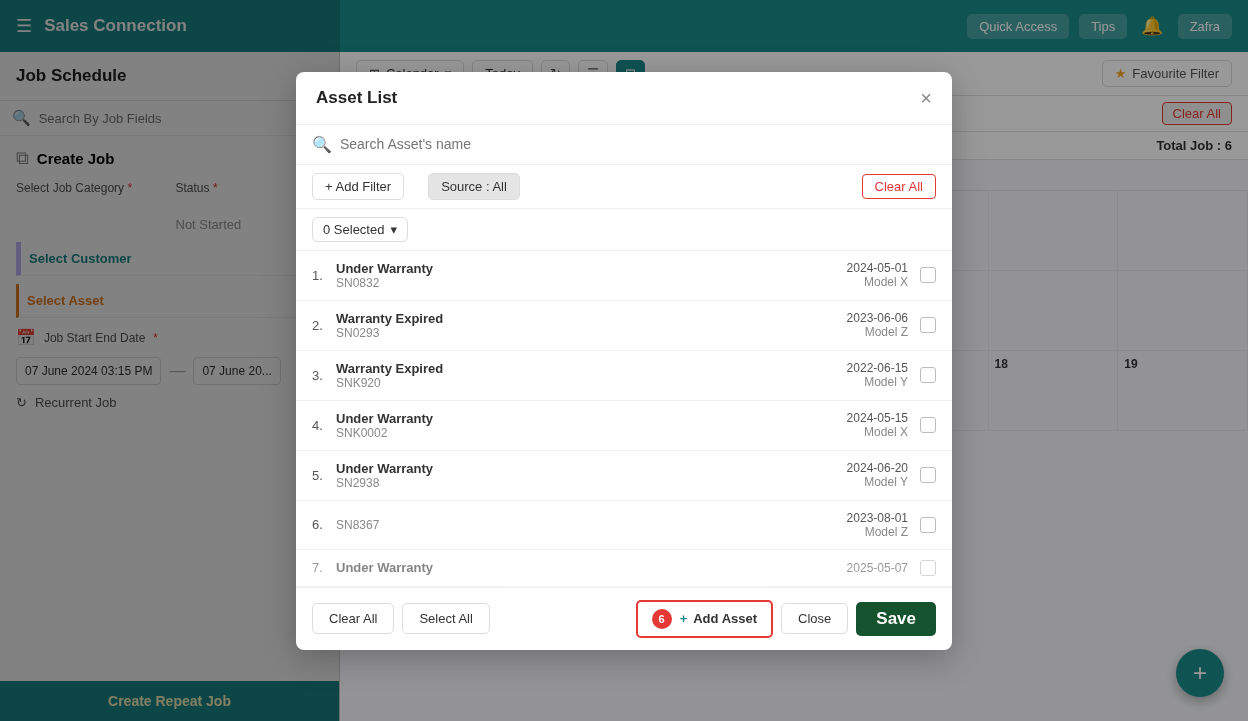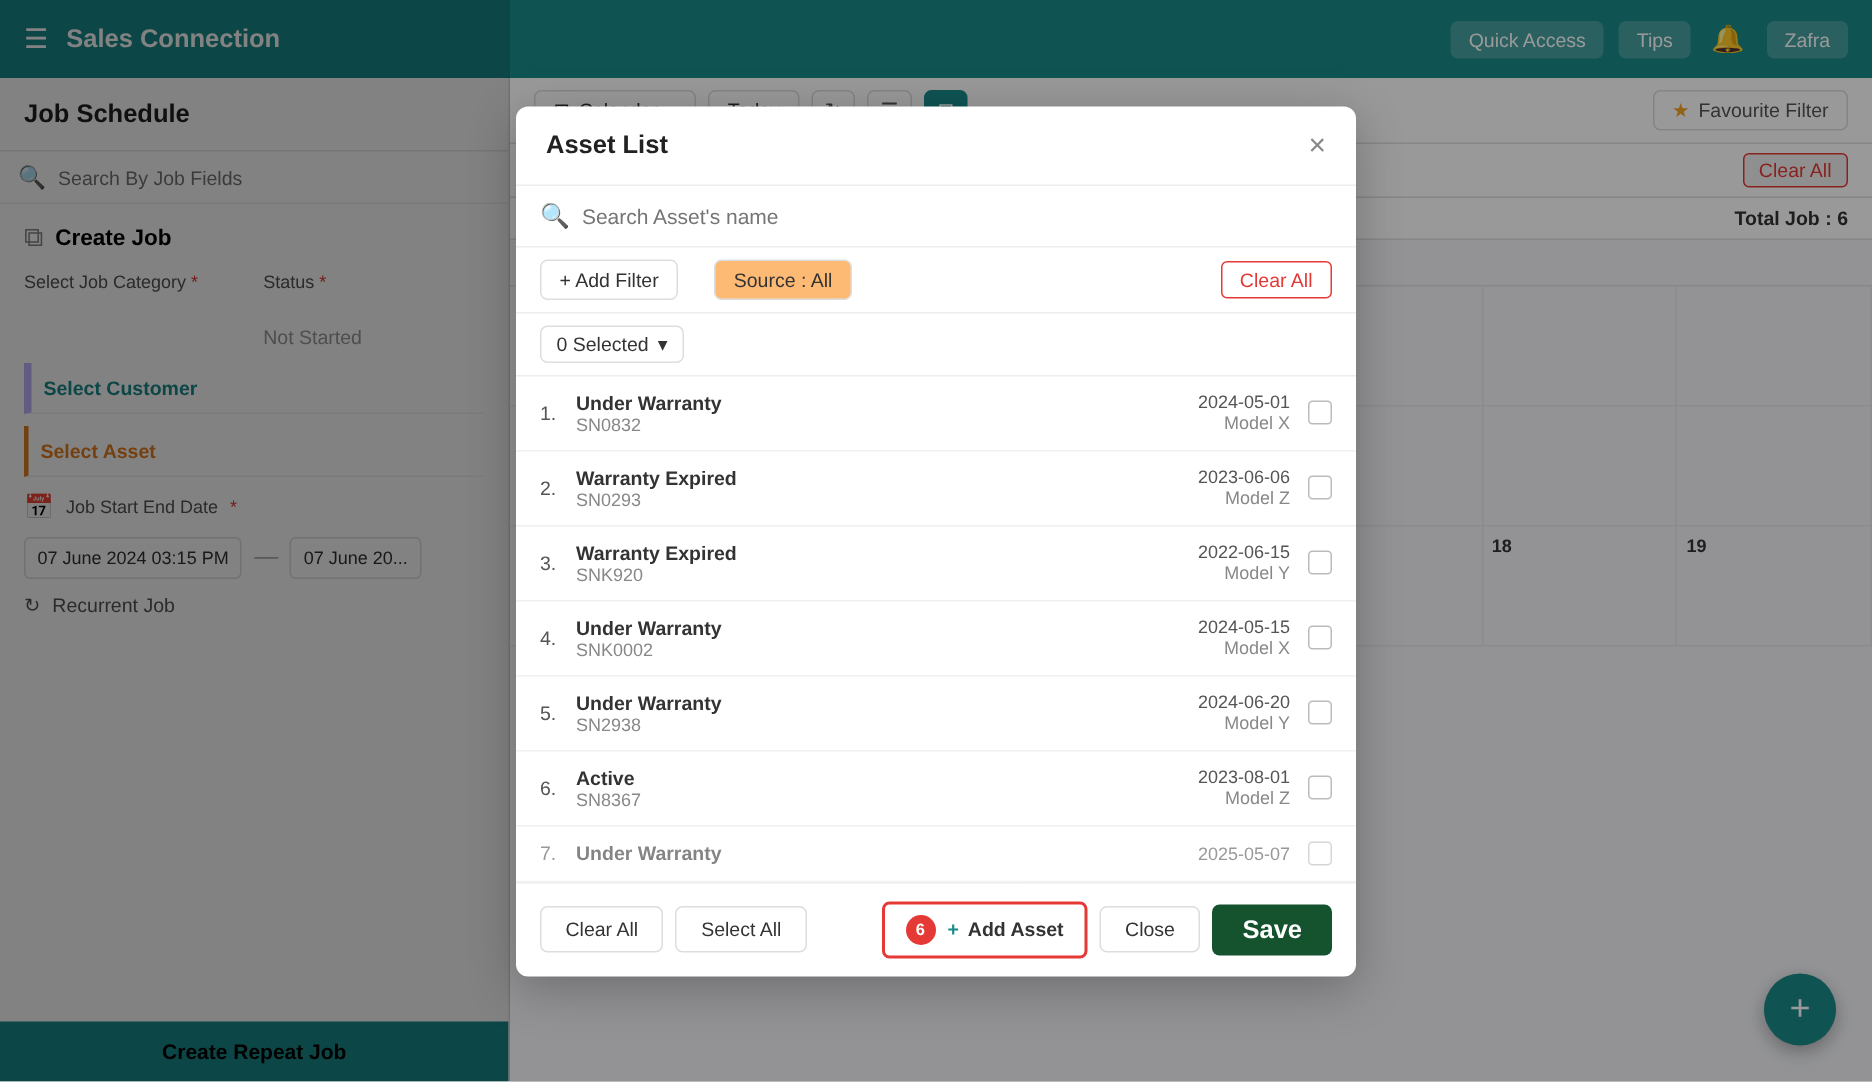--- a/index.html
+++ b/index.html
@@ -177,21 +177,21 @@
       gap: 8px;
       margin: 6px 0;
       font-size: 13px;
       color: #555;
     }
 
     .bottom-bar {
       background: #1a8a8a;
       text-align: center;
       padding: 12px;
-      color: #000000;
+      color: #fef9c3;
       font-size: 14px;
       font-weight: 600;
       cursor: pointer;
     }
 
     
     .main-area {
       flex: 1;
       display: flex;
       flex-direction: column;
@@ -349,21 +349,21 @@
       background: rgba(0,0,0,0.4);
       z-index: 100;
       display: flex;
       align-items: center;
       justify-content: center;
     }
 
     .modal {
       background: white;
       border-radius: 8px;
-      width: 560px;
+      width: 656px;
       max-height: 660px;
       display: flex;
       flex-direction: column;
       box-shadow: 0 8px 32px rgba(0,0,0,0.25);
     }
 
     .modal-header {
       display: flex;
       align-items: center;
       justify-content: space-between;
@@ -416,21 +416,21 @@
       padding: 5px 12px;
       background: white;
       font-size: 13px;
       cursor: pointer;
       color: #333;
     }
     .source-tag {
       border: 1px solid #ddd;
       border-radius: 5px;
       padding: 5px 12px;
-      background: #fdba74;
+      background: #e5e5e5;
       font-size: 13px;
       color: #333;
       cursor: pointer;
     }
     .modal-clear-all {
       margin-left: auto;
       border: 1px solid #e53935;
       border-radius: 4px;
       padding: 4px 12px;
       background: white;
@@ -849,21 +849,20 @@
         <div class="asset-meta">
           <div class="asset-date">2024-06-20</div>
           <div class="asset-model">Model Y</div>
         </div>
         <input type="checkbox" class="asset-checkbox" style="">
       </div>
 
       <div class="asset-item">
         <span class="asset-num">6.</span>
         <div class="asset-info">
-          <div class="asset-name">Active</div>
           <div class="asset-sn">SN8367</div>
         </div>
         <div class="asset-meta">
           <div class="asset-date">2023-08-01</div>
           <div class="asset-model">Model Z</div>
         </div>
         <input type="checkbox" class="asset-checkbox" style="">
       </div>
 
       <div class="asset-item" style="opacity:0.6;">

